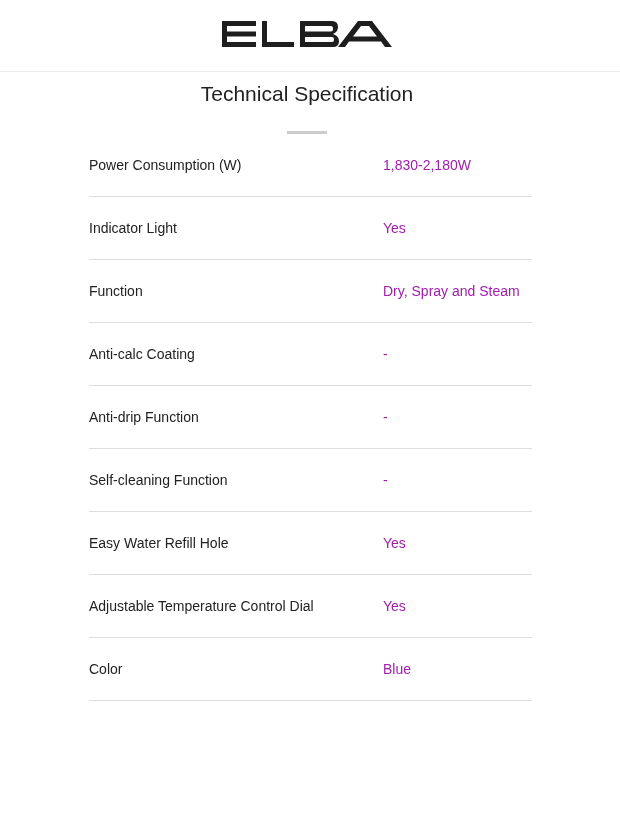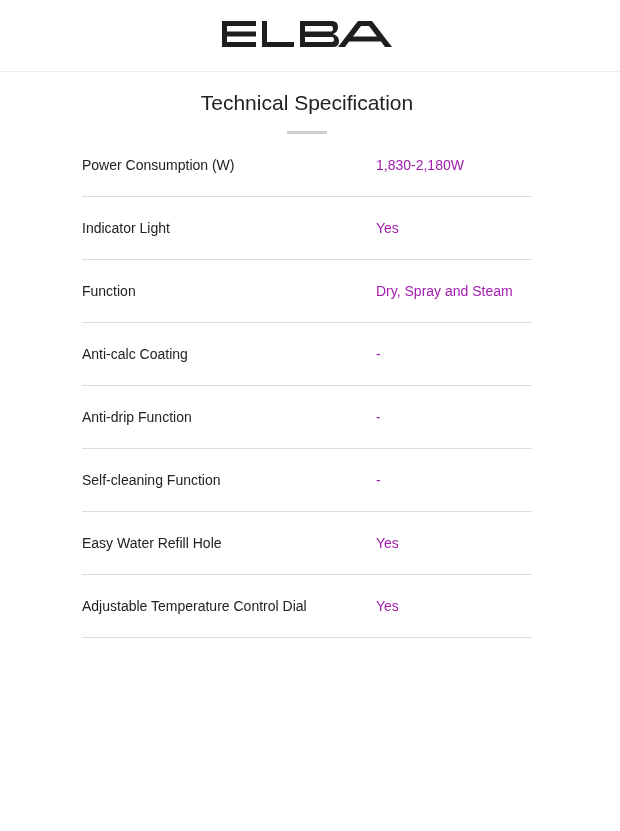--- a/index.html
+++ b/index.html
@@ -1,23 +1,23 @@
 <!DOCTYPE html>
 <html><head>
   <meta charset="utf-8">
   <style>
     html, body { margin: 0; padding: 0; background: #ffffff; }
     body { width: 620px; height: 831px; position: relative; overflow: hidden; font-family: "Liberation Sans", sans-serif; color: #222; }
     .header { position: absolute; left: 0; top: 0; width: 620px; height: 71px; border-bottom: 1px solid #ececec; }
     .logo { position: absolute; left: 222px; top: 17px; width: 170px; height: 34px; display: flex; align-items: center; justify-content: center; }
     .logo svg { display: block; }
-    .title { position: absolute; left: 0; top: 91px; width: 614px; text-align: center; font-size: 21px; color: #222; }
+    .title { position: absolute; left: 0; top: 82px; width: 614px; text-align: center; font-size: 21px; color: #222; }
     .title-underline { position: absolute; left: 287px; top: 131px; width: 40px; height: 3px; background: #cccccc; }
     .spec-table { position: absolute; left: 82px; top: 134px; width: 450px; }
-    .spec-row { position: relative; height: 62px; border-bottom: 1px solid #dddddd; }
+    .spec-row { position: relative; height: 62px; border-bottom: 1px solid #dddddd; margin-left: 7px; }
     .spec-label { position: absolute; left: 0; top: 23px; font-size: 14px; color: #222; }
     .spec-value { position: absolute; left: 294px; top: 23px; font-size: 14px; color: #a21caf; }
   </style>
 </head>
 <body>
 
 <div class="header">
   <div class="logo" aria-label="ELBA">
     <svg width="170" height="26" viewBox="0 0 170 26">
       <g fill="#1e1e1e">
@@ -68,13 +68,17 @@
     <span class="spec-value">-</span>
   </div>
   <div class="spec-row">
     <span class="spec-label">Easy Water Refill Hole</span>
     <span class="spec-value">Yes</span>
   </div>
   <div class="spec-row">
     <span class="spec-label">Adjustable Temperature Control Dial</span>
     <span class="spec-value">Yes</span>
   </div>
+  <div class="spec-row">
+    <span class="spec-label">Color</span>
+    <span class="spec-value">Blue</span>
+  </div>
 </div>
 
 </body></html>

